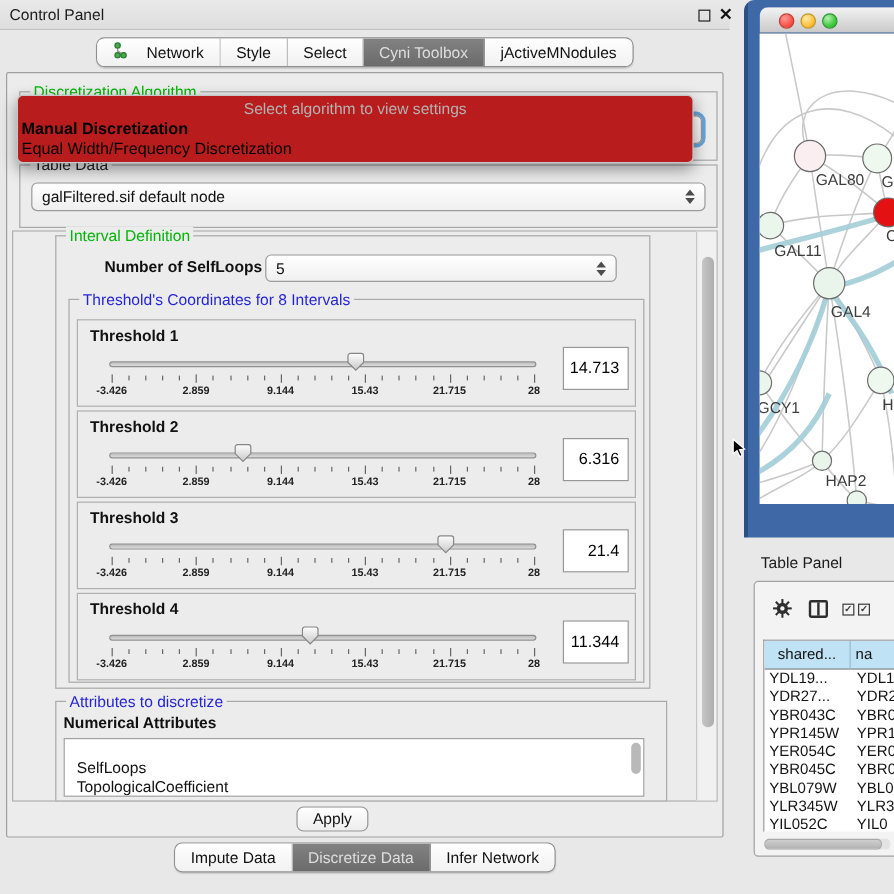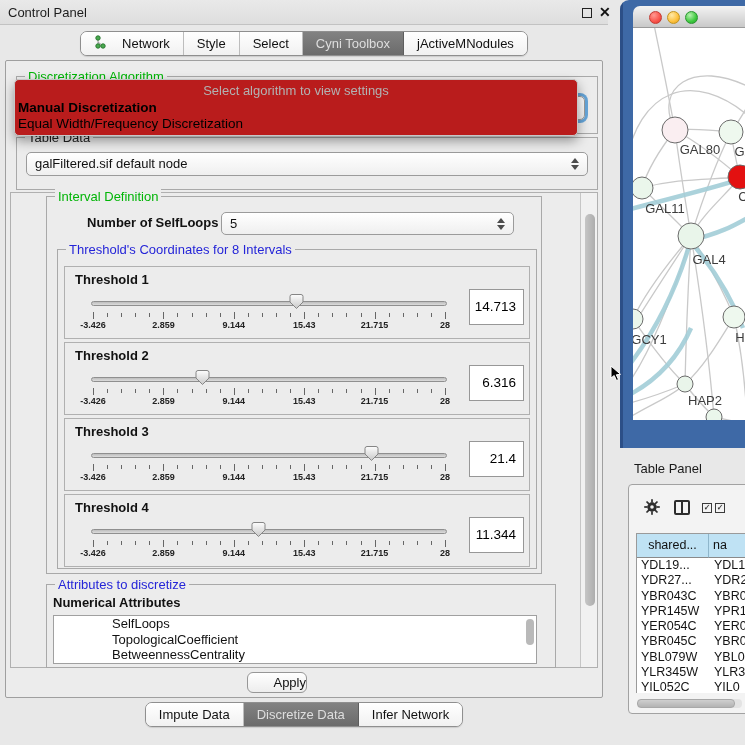--- a/index.html
+++ b/index.html
@@ -75,21 +75,21 @@
     line-height:34px; }
 
   #attr-list { position:absolute; left:6px; top:30px; width:484px; height:49px; background:#fff;
     border:1px solid #a0a0a0; overflow:hidden; }
   .attr-item { font-size:13px; line-height:15.5px; padding-left:10px; color:#111; white-space:nowrap; }
   #attr-scroll { position:absolute; right:2px; top:3px; width:8px; height:26px; border-radius:4px;
     background:#b9b9b9; }
 
   #apply-btn { position:absolute; left:247px; top:672px; width:60px; height:21px;
     background:linear-gradient(#ffffff,#ededed); border:1px solid #979797; border-radius:6px;
-    font-size:13px; color:#111; text-align:right; line-height:19px; }
+    font-size:13px; color:#111; text-align:center; line-height:19px; }
 
   
   #net-window { position:absolute; left:620px; top:0; width:125px; height:448px;
     background:linear-gradient(90deg,#2c4f87 0 3px,#3e69a6 3px); border-top-left-radius:9px; }
   #net-titlebar { position:absolute; left:13px; top:6px; width:112px; height:22px;
     background:linear-gradient(#f3f3f3,#c9c9c9); border-top-left-radius:7px; border-bottom:1px solid #9a9a9a; }
   .tl { position:absolute; top:5px; width:13px; height:13px; border-radius:50%; }
   #tl-red   { left:16px; background:radial-gradient(circle at 35% 30%, #ff9a92, #f9544b 60%, #d8352c); border:1px solid #c33b33;}
   #tl-yel   { left:34px; background:radial-gradient(circle at 35% 30%, #ffe9a8, #fdc13d 60%, #dd9c22); border:1px solid #c2951f;}
   #tl-grn   { left:52px; background:radial-gradient(circle at 35% 30%, #b7f2b0, #3ec93f 60%, #26a32c); border:1px solid #2a9430;}
@@ -416,21 +416,21 @@
     <div class="thr-value">11.344</div>
   </div>
 </div>
     </div>
   </div>
 
   <div class="groupbox" style="left:46px;top:584px;width:510px;height:84px;background:#ececec;">
     <span class="grouptitle gt-blue">Attributes to discretize</span>
     <span class="boldlbl" style="position:absolute;left:6px;top:10px;">Numerical Attributes</span>
     <div id="attr-list">
-      <div id="attr-items" style="padding-top:0;margin-left:48px;">
+      <div id="attr-items" style="padding-top:16px;">
           <div class="attr-item">SelfLoops</div>
           <div class="attr-item">TopologicalCoefficient</div>
           <div class="attr-item">BetweennessCentrality</div>
         </div>
       <div id="attr-scroll"></div>
     </div>
   </div>
 
   <div id="apply-btn">Apply</div>
 

